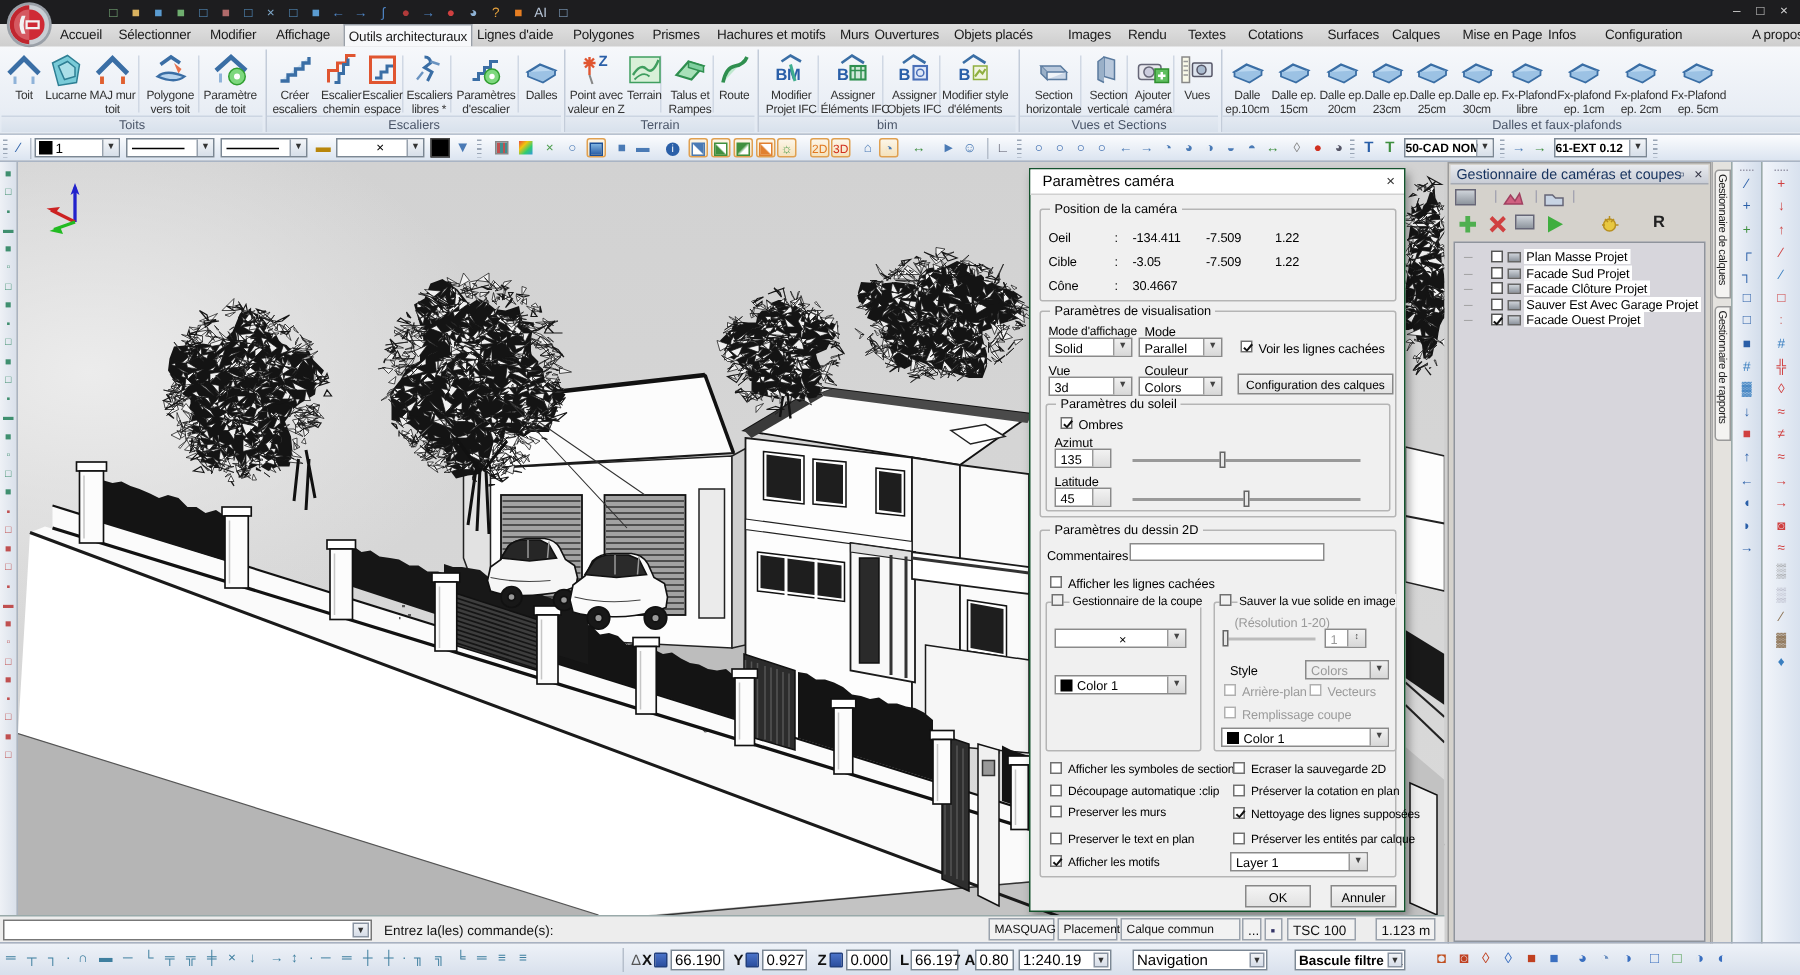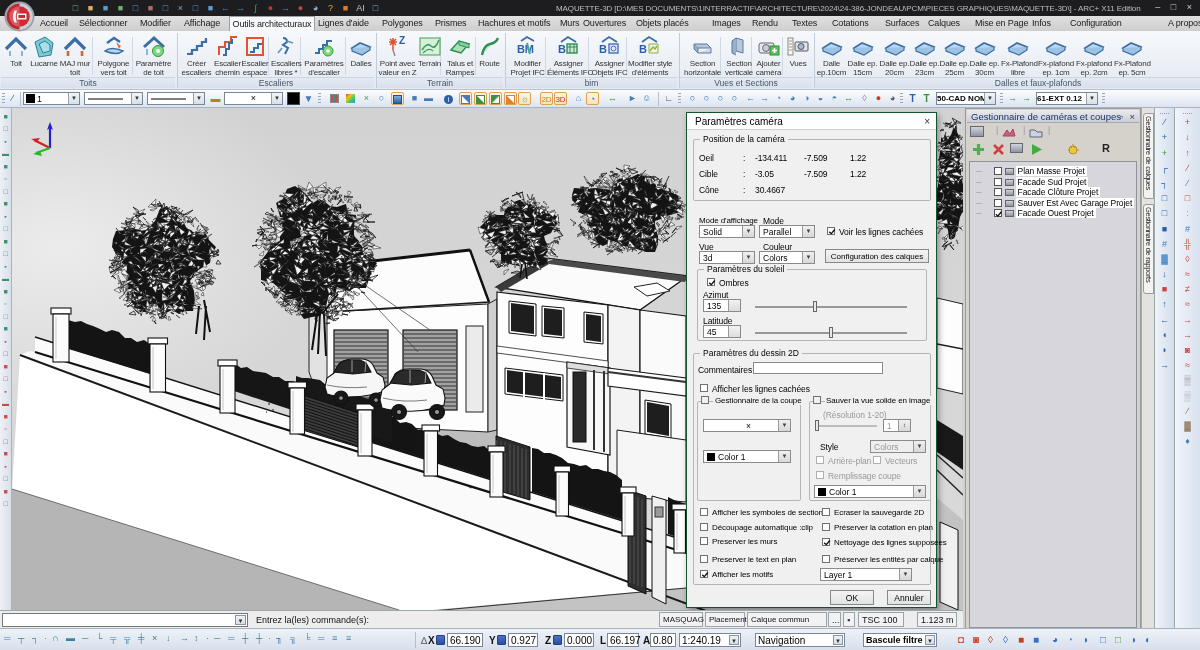--- a/index.html
+++ b/index.html
@@ -103,21 +103,20 @@
       <span class="qi" style="color:#4f86c6">∫</span>
       <span class="qi" style="color:#b03a3a">●</span>
       <span class="qi" style="color:#4f86c6">→</span>
       <span class="qi" style="color:#d04040">●</span>
       <span class="qi" style="color:#8fb3d6">◕</span>
       <span class="qi" style="color:#e8a33d">?</span>
       <span class="qi" style="color:#e67e22">■</span>
       <span class="qi" style="color:#b8c6d8">AI</span>
       <span class="qi" style="color:#8fb3d6">□</span>
     </div>
-<div id="titletext" class="abs">MAQUETTE-3D [D:\MES DOCUMENTS\1INTERRACTIF\ARCHITECTURE\2024\24-386-JONDEAU\PCM\PIECES GRAPHIQUES\MAQUETTE-3D\] - ARC+ X11 Edition</div>
 <div id="winbtn" class="abs">– □ ×</div>
 <div id="menubar" class="abs">
       <div id="atab">Outils architecturaux</div>
       <span class="mtab" style="left:40px">Accueil</span>
       <span class="mtab" style="left:79px">Sélectionner</span>
       <span class="mtab" style="left:140px">Modifier</span>
       <span class="mtab" style="left:184px">Affichage</span>
       <span class="mtab" style="left:318px">Lignes d'aide</span>
       <span class="mtab" style="left:382px">Polygones</span>
       <span class="mtab" style="left:435px">Prismes</span>
@@ -667,20 +666,23 @@
 <div class="dlabel" style="left:117px;top:40px">-7.509</div>
 <div class="dlabel" style="left:163px;top:40px">1.22</div>
 <div class="dlabel" style="left:12px;top:56px">Cible</div>
 <div class="dlabel" style="left:56px;top:56px">:</div>
 <div class="dlabel" style="left:68px;top:56px">-3.05</div>
 <div class="dlabel" style="left:117px;top:56px">-7.509</div>
 <div class="dlabel" style="left:163px;top:56px">1.22</div>
 <div class="dlabel" style="left:12px;top:72px">Cône</div>
 <div class="dlabel" style="left:56px;top:72px">:</div>
 <div class="dlabel" style="left:68px;top:72px">30.4667</div>
+<div class="grp" style="left:6px;top:94px;width:238px;height:138px">
+        <span>Paramètres de visualisation</span>
+      </div>
 <div class="dlabel" style="left:12px;top:103px;font-size:8px">Mode d'affichage</div>
 <div class="dlabel" style="left:76px;top:103px">Mode</div>
 <div class="dcombo" style="left:12px;top:112px;width:56px">Solid<span class="da">▼</span></div>
 <div class="dcombo" style="left:72px;top:112px;width:56px">Parallel<span class="da">▼</span></div>
 <div class="cb on" style="left:140px;top:114px"></div>
       <div class="dlabel" style="left:152px;top:114px">Voir les lignes cachées</div>
 <div class="dlabel" style="left:12px;top:129px">Vue</div>
 <div class="dlabel" style="left:76px;top:129px">Couleur</div>
 <div class="dcombo" style="left:12px;top:138px;width:56px">3d<span class="da">▼</span></div>
 <div class="dcombo" style="left:72px;top:138px;width:56px">Colors<span class="da">▼</span></div>

